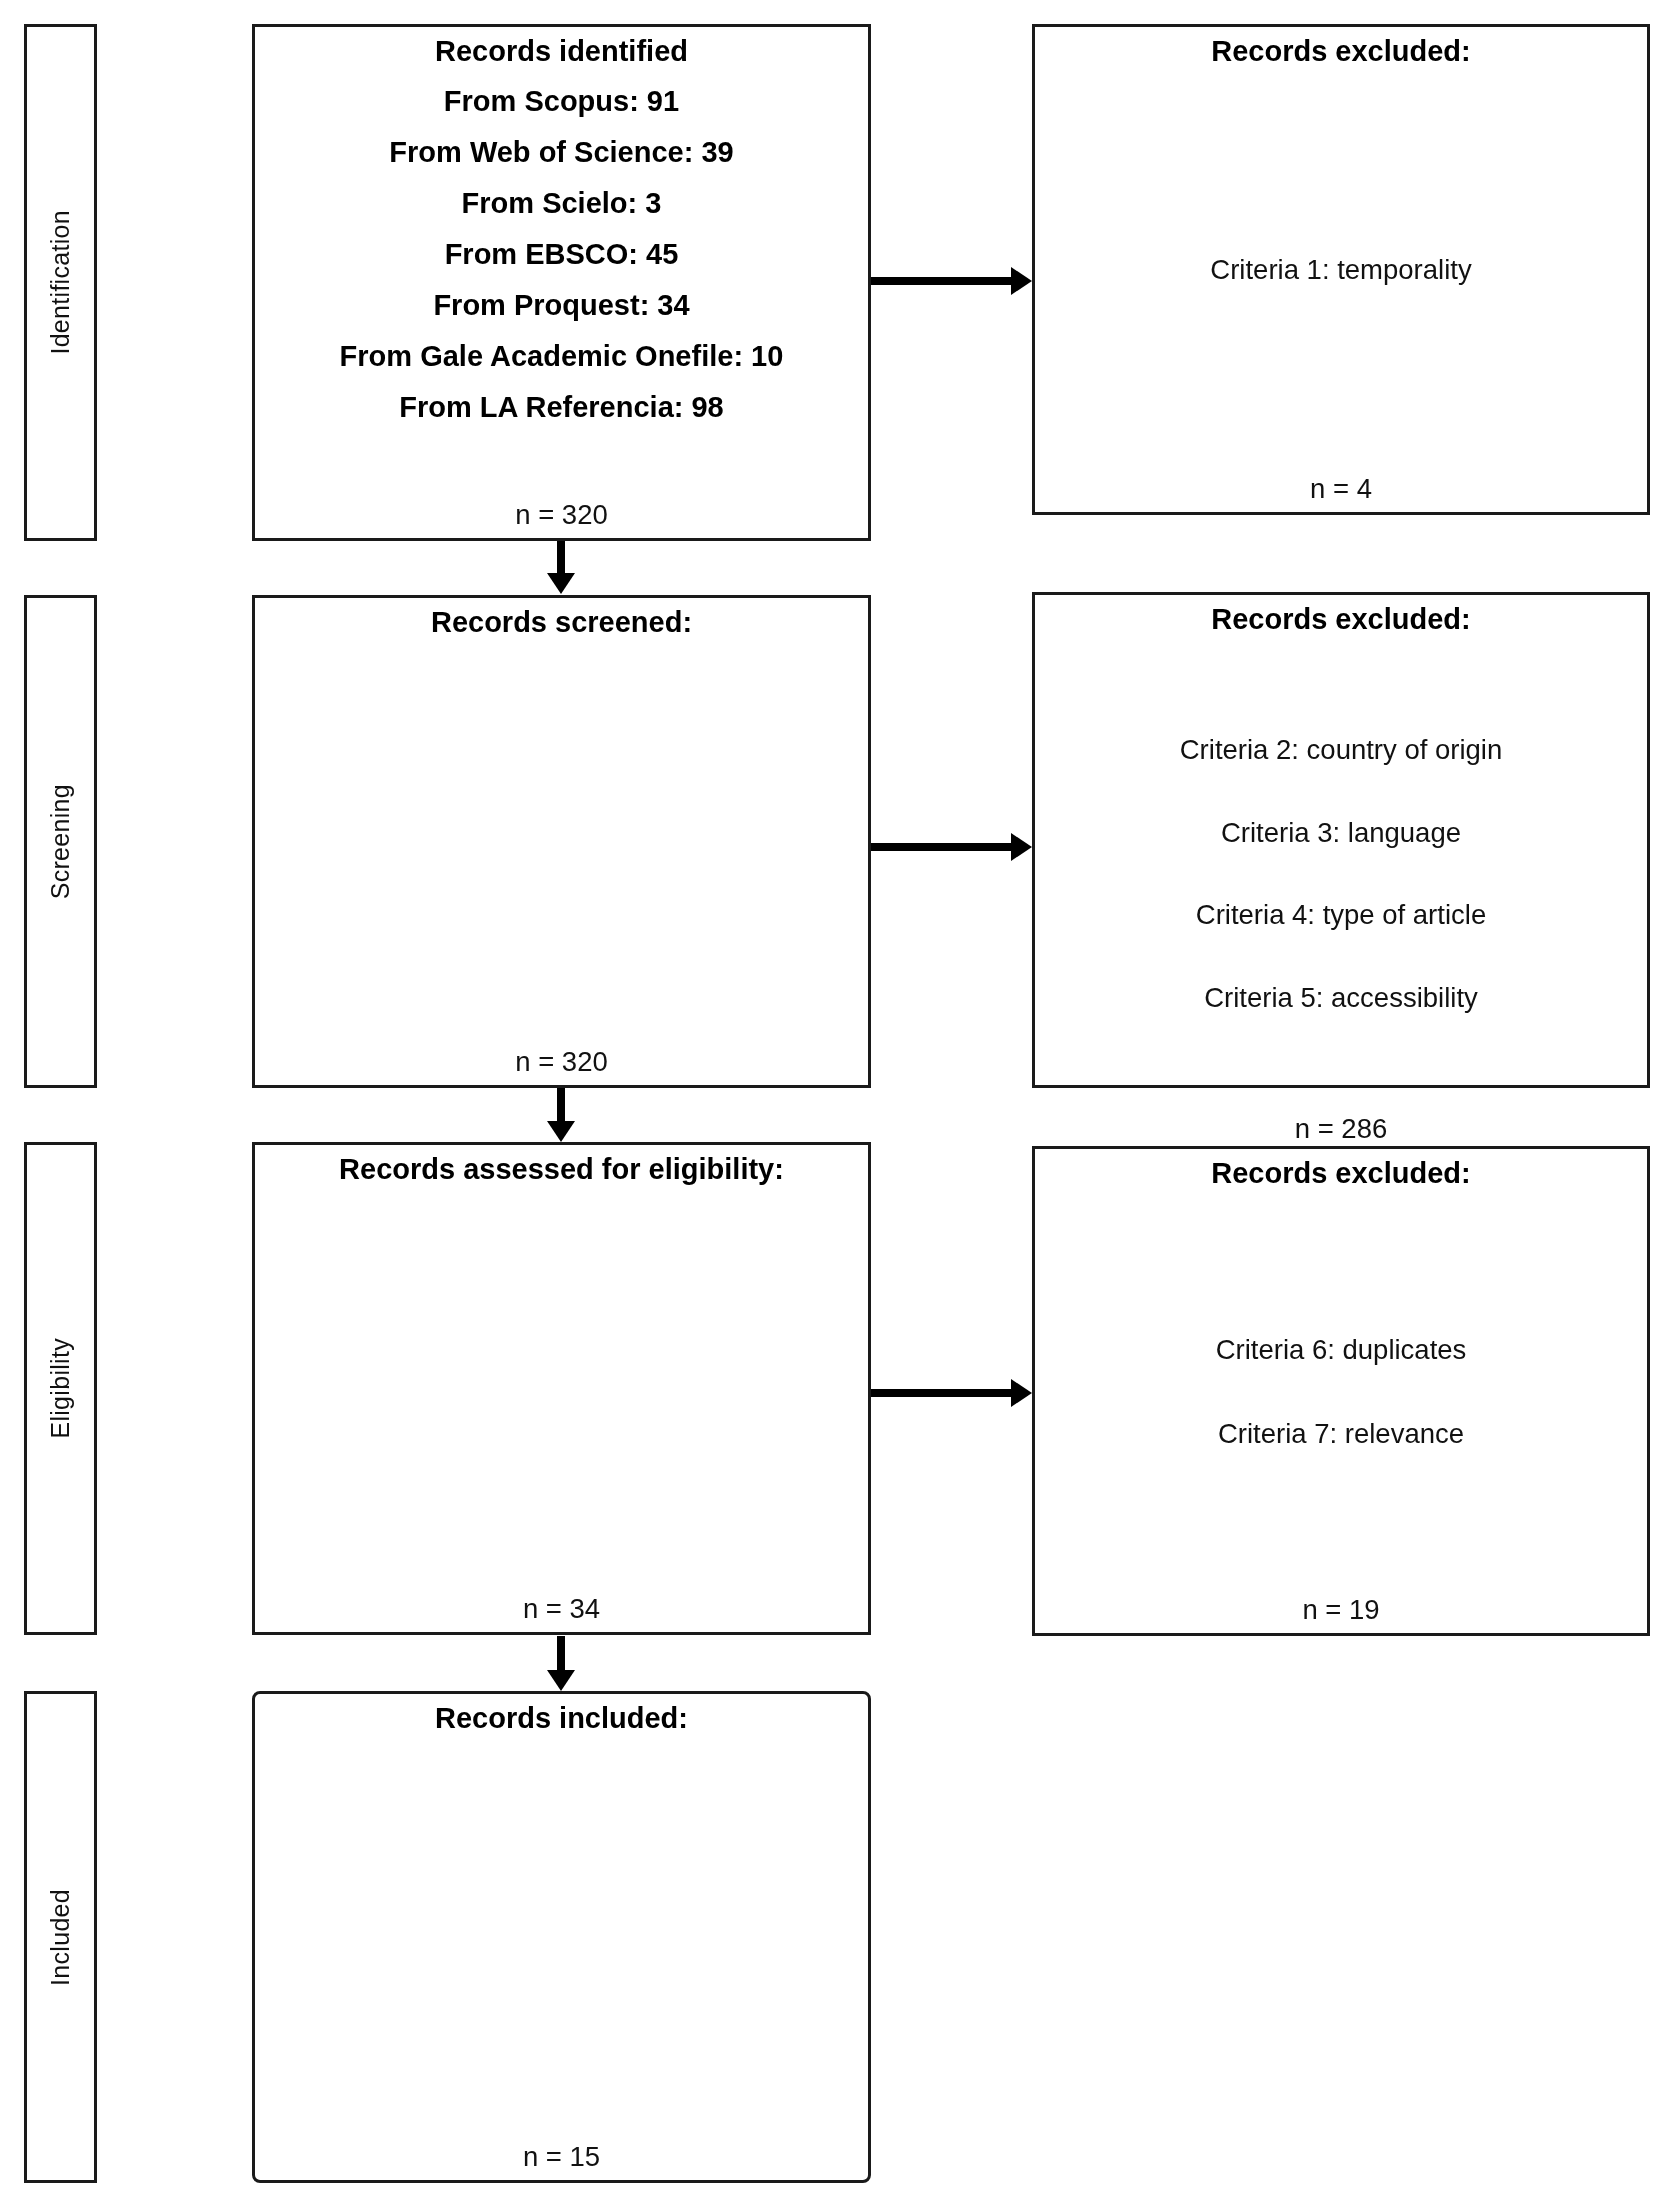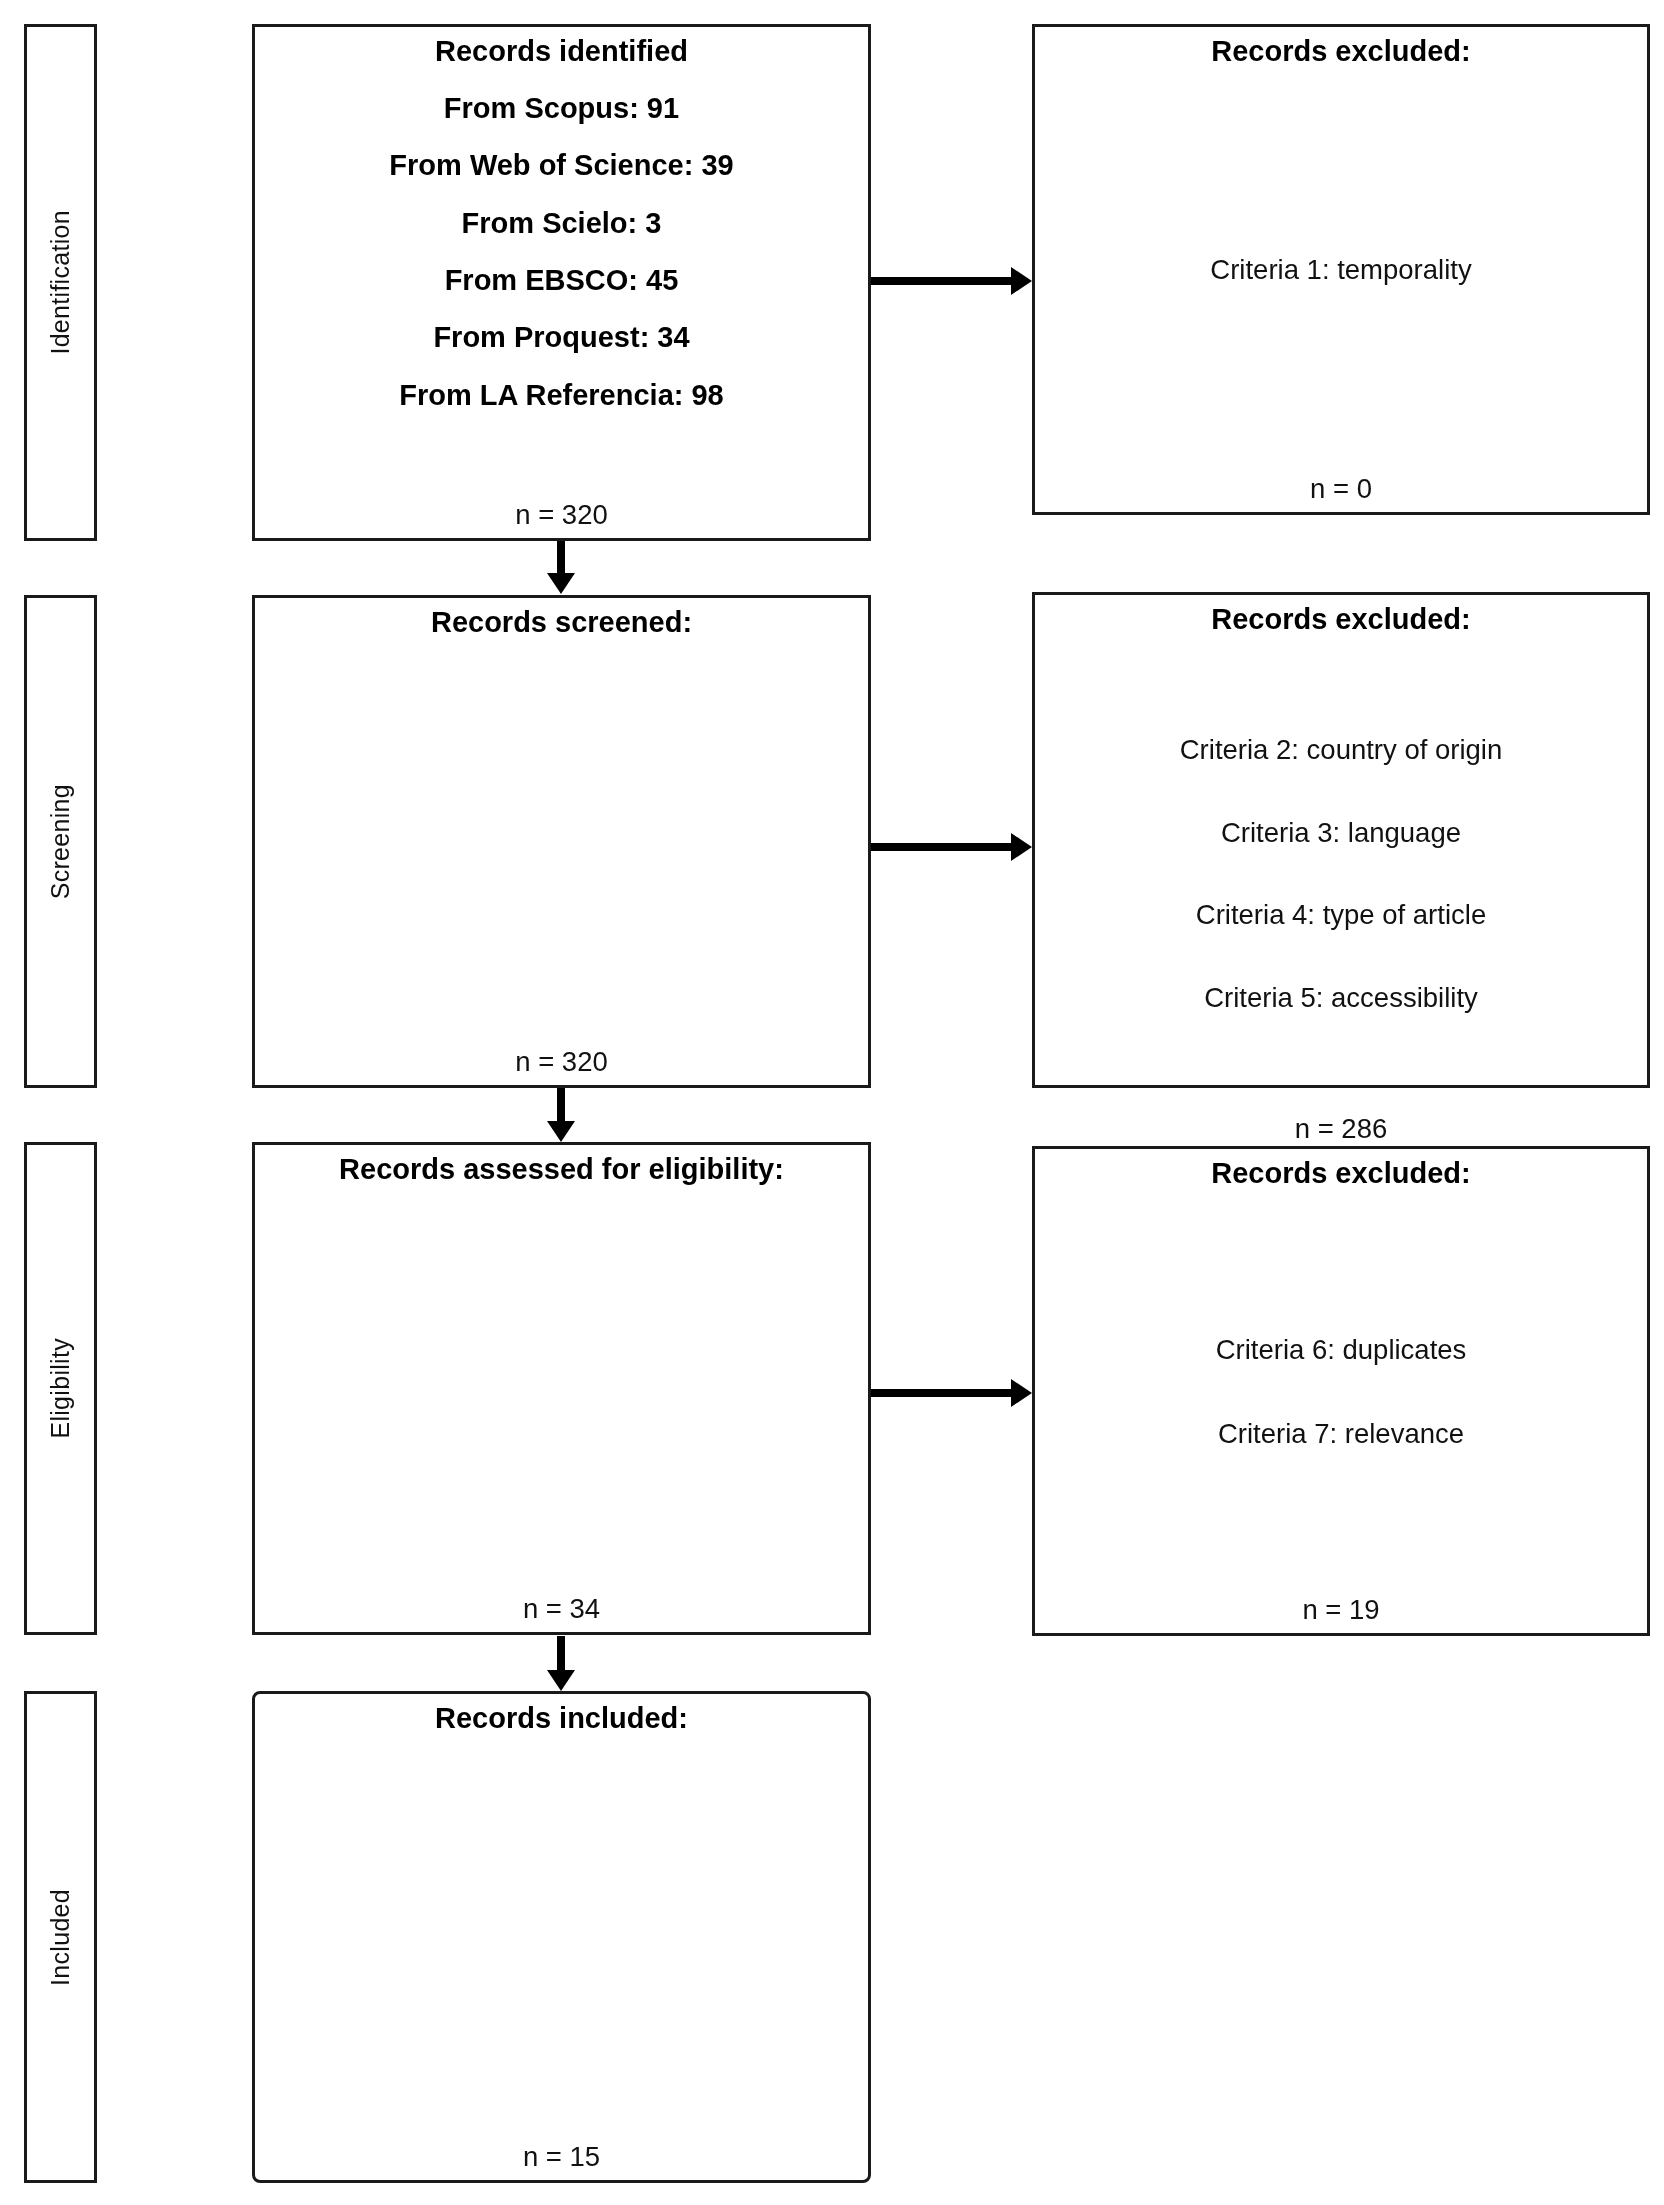--- a/index.html
+++ b/index.html
@@ -143,31 +143,32 @@
     <span class="vtext">Included</span>
   </div>
 
   <div class="flow-box box-main" style="top:24px; height:517px;">
     <span class="line hdr">Records identified</span>
     <span class="line hdr">From Scopus: 91</span>
     <span class="line hdr">From Web of Science: 39</span>
     <span class="line hdr">From Scielo: 3</span>
     <span class="line hdr">From EBSCO: 45</span>
     <span class="line hdr">From Proquest: 34</span>
+    <span class="line hdr">From Gale Academic Onefile: 10</span>
     <span class="line hdr">From LA Referencia: 98</span>
     <span class="gap-lg"></span>
     <span class="line count">n = 320</span>
   </div>
 
   <div class="flow-box box-excl" style="top:24px; height:491px;">
     <span class="line hdr">Records excluded:</span>
     <span class="gap-lg"></span>
     <span class="line body-line">Criteria 1: temporality</span>
     <span class="gap-lg"></span>
-    <span class="line count">n = 0</span>
+    <span class="line count">n = 4</span>
   </div>
 
   <div class="h-arrow" style="left:871px; top:281px; width:161px;">
     <span class="shaft" style="width:140px;"></span>
     <span class="head" style="left:140px;"></span>
   </div>
 
   <div class="v-arrow" style="left:561px; top:541px; height:53px;">
     <span class="shaft" style="height:33px;"></span>
     <span class="head" style="top:32px;"></span>

